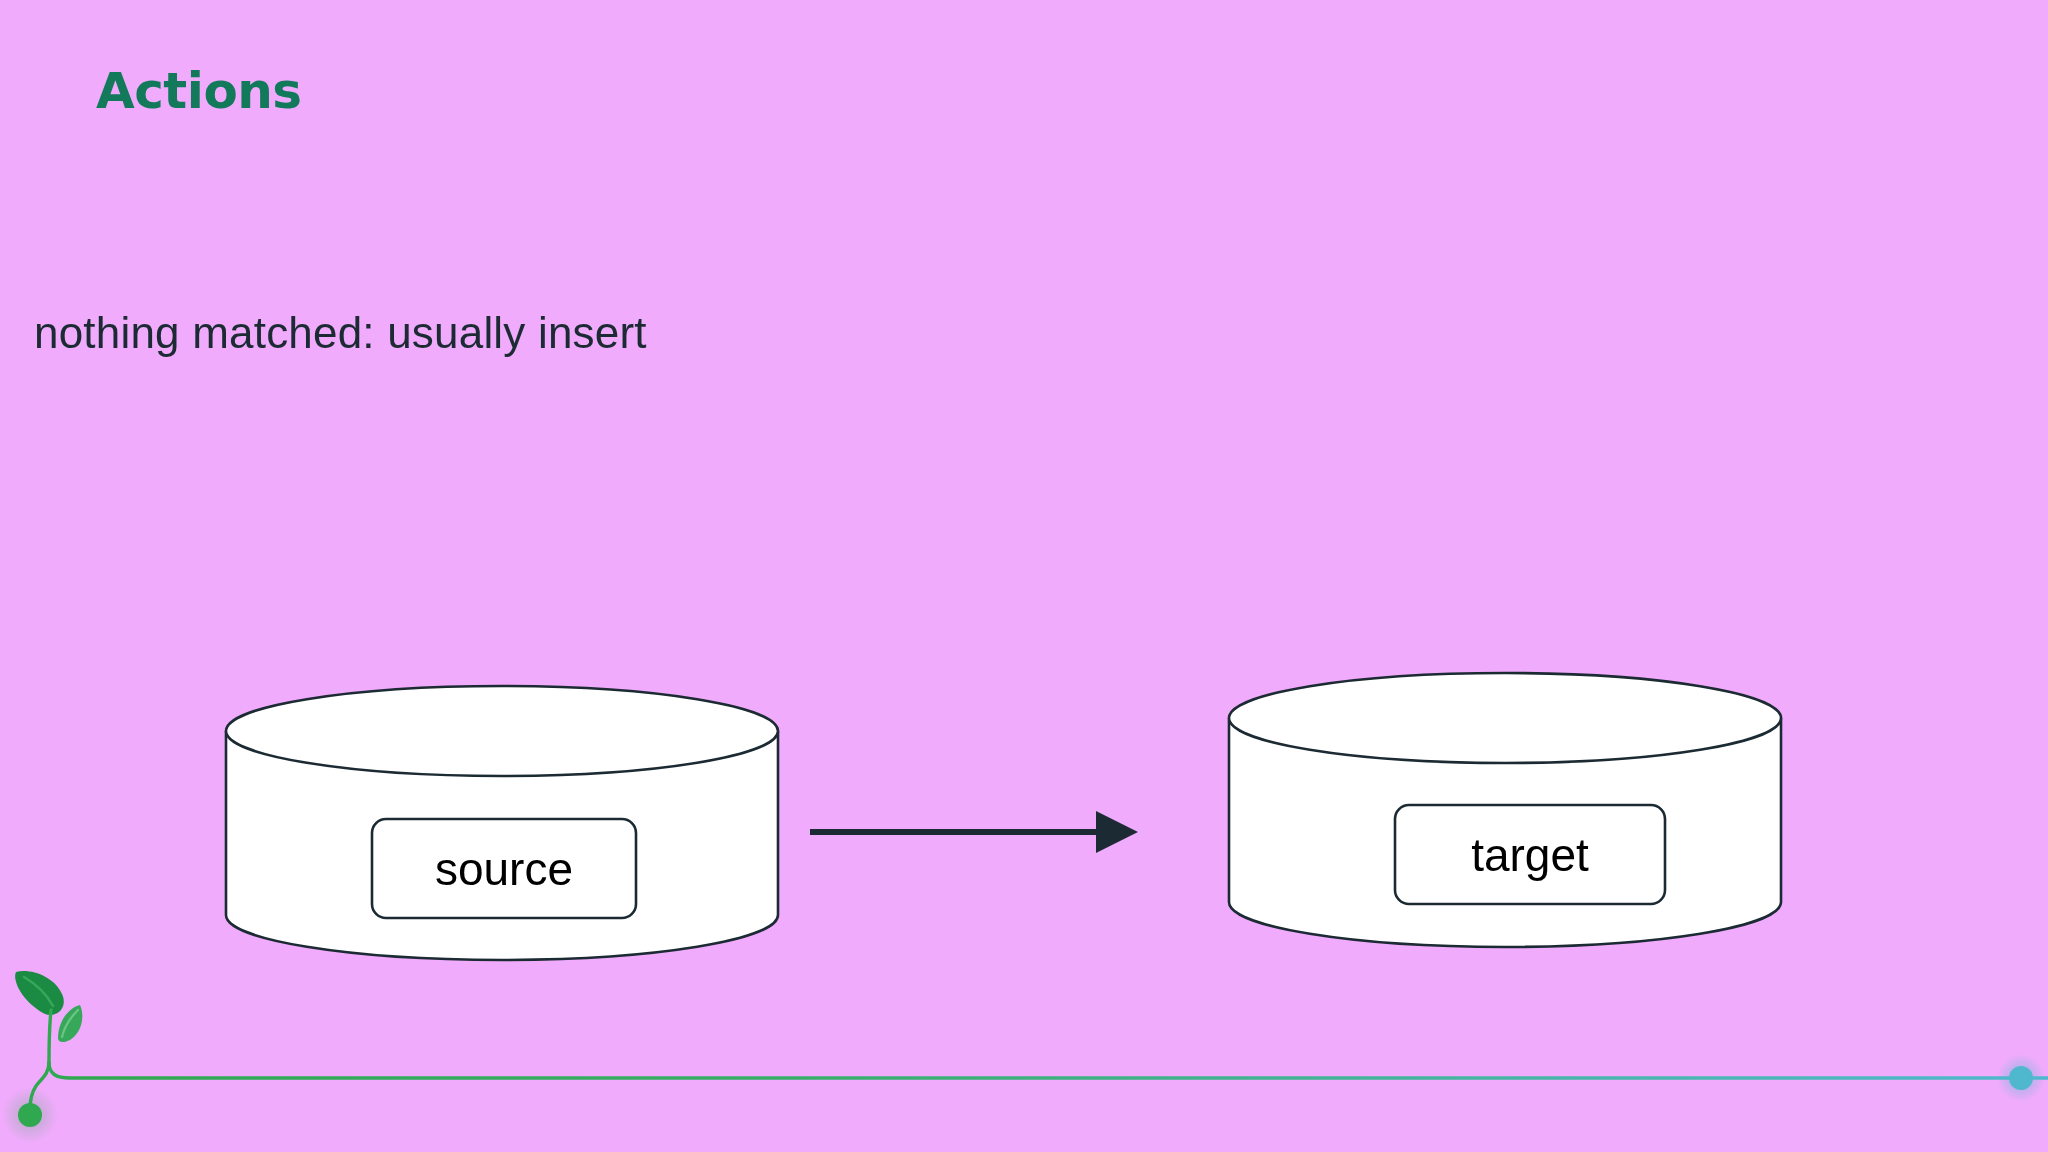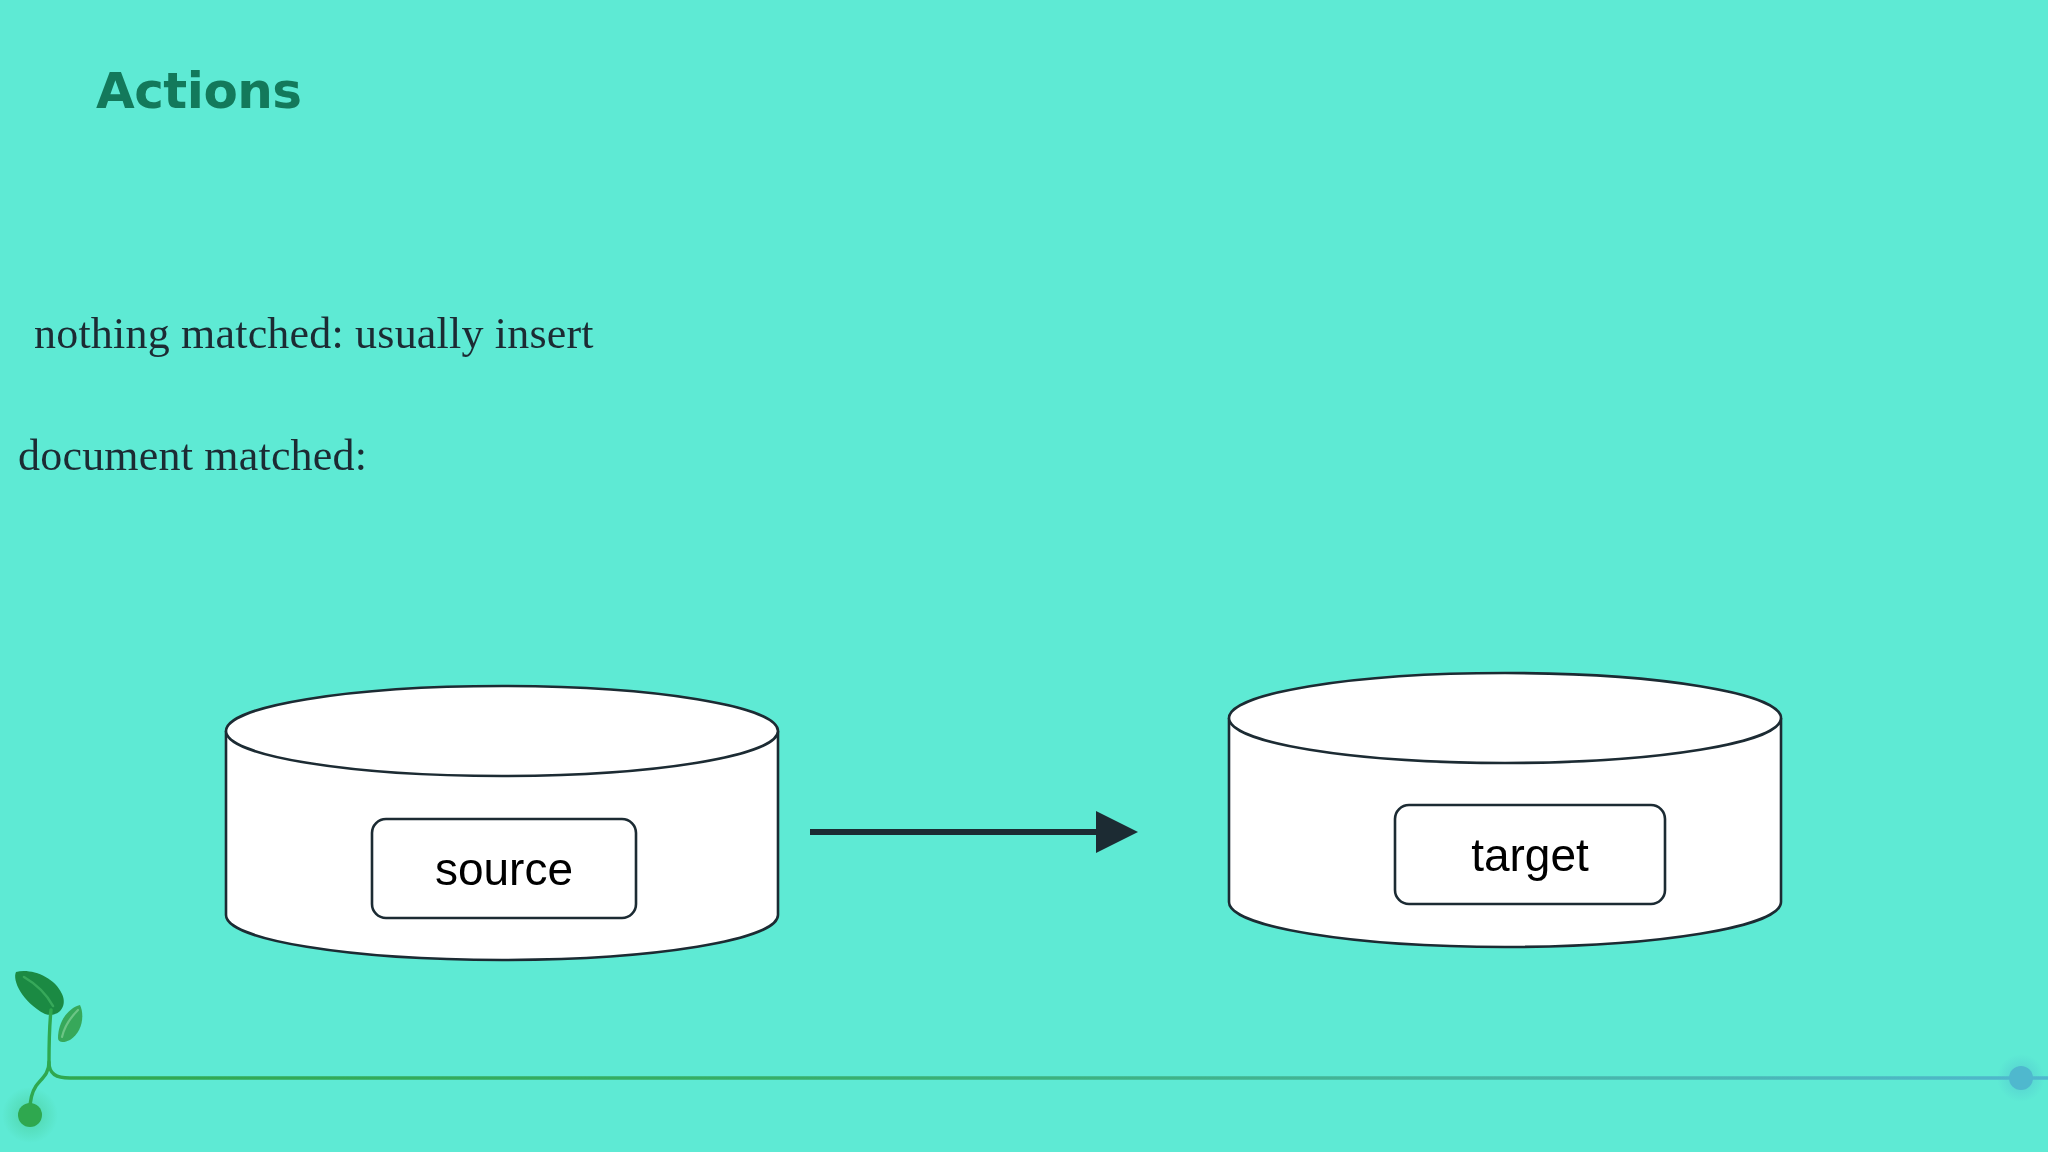--- a/index.html
+++ b/index.html
@@ -4,42 +4,42 @@
 <style>
   html, body {
     margin: 0;
     padding: 0;
     background: #ffffff;
   }
   #slide {
     position: relative;
     width: 2048px;
     height: 1152px;
-    background: #5eead4;
+    background: #f0abfc;
     overflow: hidden;
     font-family: "Liberation Sans", sans-serif;
   }
 
   
   #slide-title {
     position: absolute;
     left: 96px;
     top: 62px;
     font-family: "DejaVu Sans", sans-serif;
     font-size: 50px;
     font-weight: 700;
     letter-spacing: -0.5px;
     color: #13795B;
     white-space: nowrap;
   }
 
   
   .body-line {
     position: absolute;
-    font-family: Liberation Serif, serif;
+    font-family: Liberation Sans, sans-serif;
     font-size: 44px;
     font-weight: 400;
     color: #1C2B33;
     white-space: nowrap;
     letter-spacing: 0.2px;
   }
   #body-line-0 { left: 34px;  top: 308px; }
   #body-line-1 { left: 18px;  top: 430px; }
 
   
@@ -71,21 +71,20 @@
 </style>
 </head>
 <body>
 
 <div id="slide">
 
   <div id="slide-title">Actions</div>
 
   <div class="body-line" id="body-line-0"> nothing matched: usually insert</div>
 
-  <div class="body-line" id="body-line-1">document matched:</div>
 
   <div id="diagram">
     <svg width="2048" height="1152" viewBox="0 0 2048 1152" xmlns="http://www.w3.org/2000/svg">
       <defs>
         <marker id="arrowhead" markerWidth="7" markerHeight="7" refX="6" refY="3.5" orient="auto" markerUnits="strokeWidth">
           <polygon points="0 0, 7 3.5, 0 7" fill="#1C2B33"></polygon>
         </marker>
       </defs>
 
       <g>

